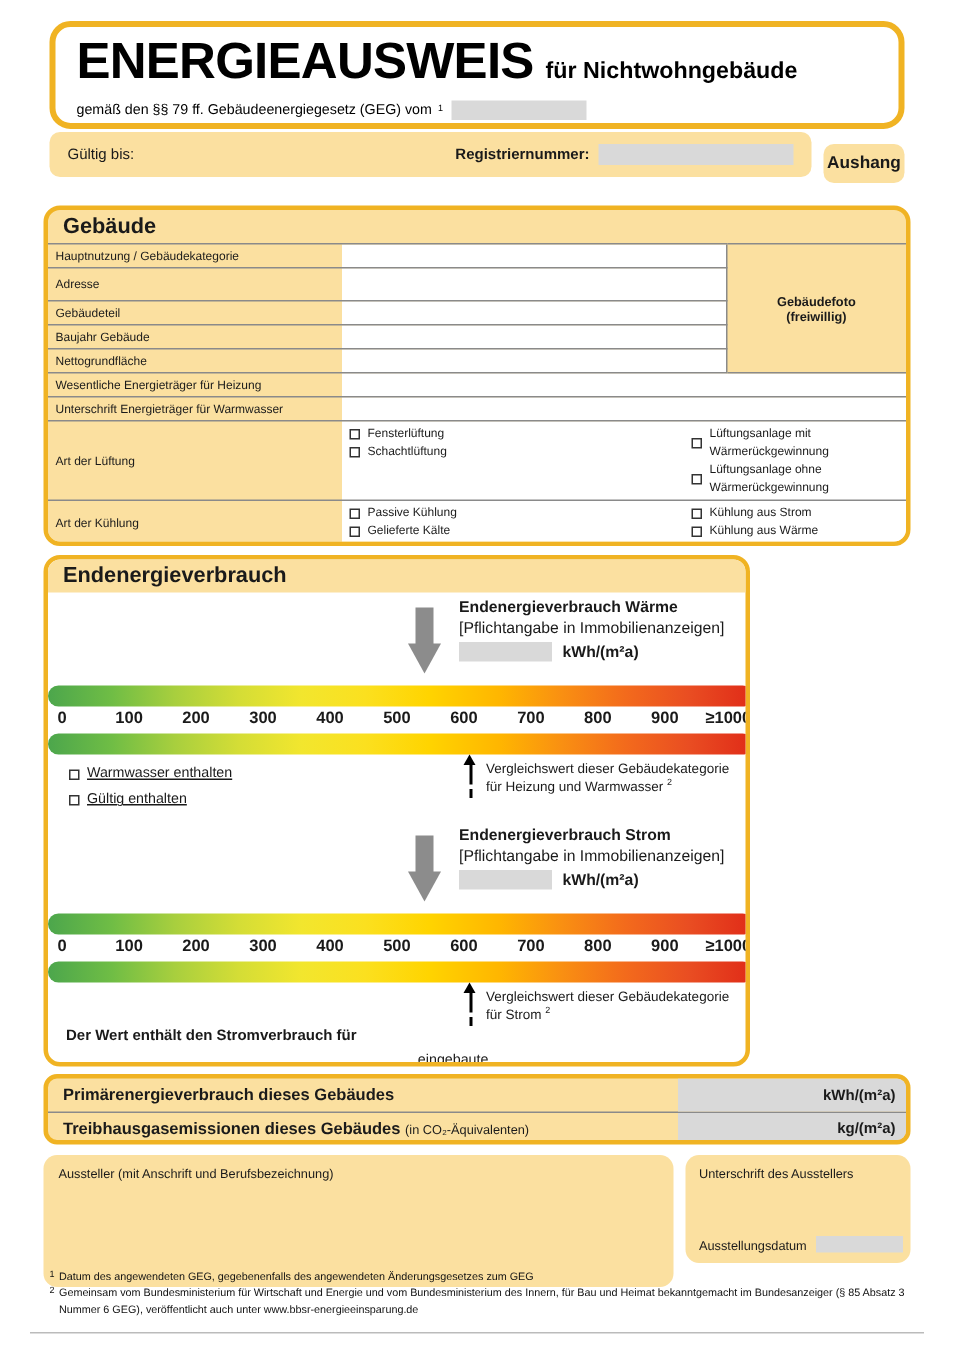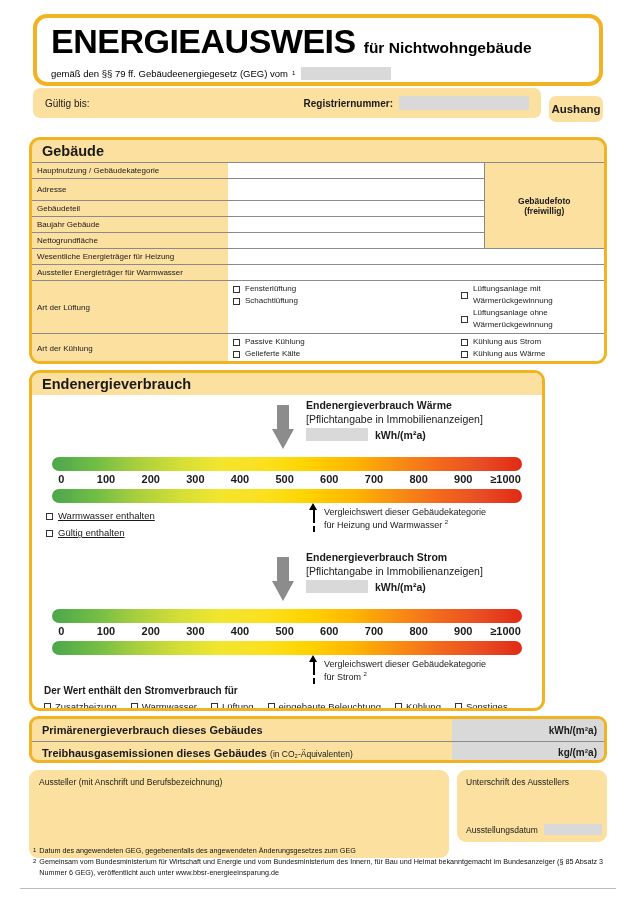--- a/index.html
+++ b/index.html
@@ -65,21 +65,21 @@
   }
   .cbline { display:flex; align-items:center; gap:5px; line-height:1.5; }
   .cb {
     display:inline-block; width:7px; height:7px;
     border:1px solid #333; background:#fff; flex:none;
   }
   .halfcol { border-left:1px solid #8a8a8a; }
 
   
   .endblock {
-    position:absolute; left:29px; top:370px; width:516px; height:341px;
+    position:absolute; left:29px; top:370px; width:471px; height:341px;
     border:3px solid #f0b323; border-radius:11px; background:#ffffff;
     overflow:hidden;
   }
   .endtitlebar { background:#fbe0a0; font-size:14.5px; font-weight:bold; padding:3px 0 3px 10px;}
 
   .scalehead { position:relative; height:62px; }
   .sh-text { position:absolute; left:274px; top:4px; }
   .sh-t1 { font-size:10.5px; font-weight:bold; }
   .sh-t2 { font-size:10.5px; margin-top:2px;}
   .sh-t3 { font-size:10.5px; font-weight:bold; margin-top:3px; display:flex; align-items:center; gap:7px;}
@@ -213,21 +213,21 @@
       </tr>
       <tr>
         <td class="lab">Nettogrundfläche</td>
         <td class="val"></td>
       </tr>
       <tr>
         <td class="lab">Wesentliche Energieträger für Heizung</td>
         <td class="val" colspan="2"></td>
       </tr>
       <tr>
-        <td class="lab">Aussteller Energieträger für Warmwasser</td>
+        <td class="lab">Unterschrift Energieträger für Warmwasser</td>
         <td class="val" colspan="2"></td>
       </tr>
 
       <tr>
         <td class="lab">Art der Lüftung</td>
         <td class="val" colspan="2" style="padding:2px 0;">
           <div style="display:flex;">
             <div style="width:228px;padding-left:5px;">
               <div class="cbline">
                 <span class="cb"></span>

